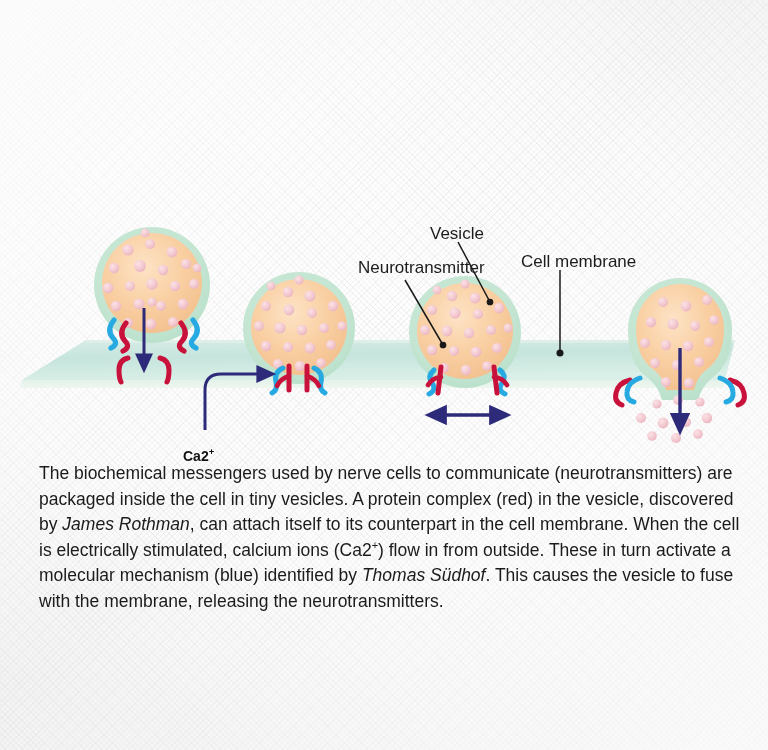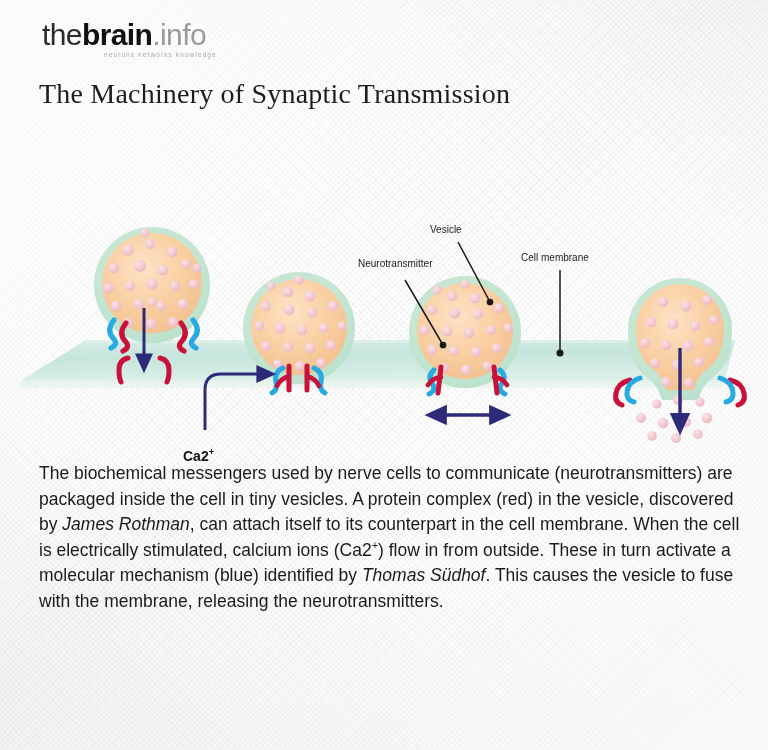--- a/index.html
+++ b/index.html
@@ -85,21 +85,21 @@
     left: 0;
     top: 180px;
     width: 768px;
     height: 280px;
   }
   #figure svg { display: block; }
 
   
   .fig-label {
     position: absolute;
-    font-size: 10px;
+    font-size: 17px;
     color: #1c1c1c;
     white-space: nowrap;
   }
   #label-vesicle { left: 430px; top: 224px; }
   #label-neurotransmitter { left: 358px; top: 258px; }
   #label-cellmembrane { left: 521px; top: 252px; text-align: center; }
   #label-ca2 {
     left: 183px;
     top: 448px;
     font-size: 14px;
@@ -127,26 +127,21 @@
     font-size: 11px;
     vertical-align: super;
     line-height: 0;
   }
 </style>
 </head>
 <body>
 
 <div id="page">
 
-  <div id="logo">
-    <div class="wordmark"><span class="w-the">the</span><span class="w-brain">brain</span><span class="w-dot">.</span><span class="w-info">info</span></div>
-    <div class="tagline">neurons networks knowledge</div>
-  </div>
-
-  <div id="title">The Machinery of Synaptic Transmission</div>
+
 
   <div id="figure">
     <svg width="768" height="280" viewBox="0 0 768 280" xmlns="http://www.w3.org/2000/svg">
       <defs>
         <radialGradient id="gVes" cx="42%" cy="34%" r="72%">
           <stop offset="0%" stop-color="#fde3c6"></stop>
           <stop offset="55%" stop-color="#f9cfa2"></stop>
           <stop offset="100%" stop-color="#f3bf8d"></stop>
         </radialGradient>
         <radialGradient id="gHalo" cx="45%" cy="38%" r="70%">

